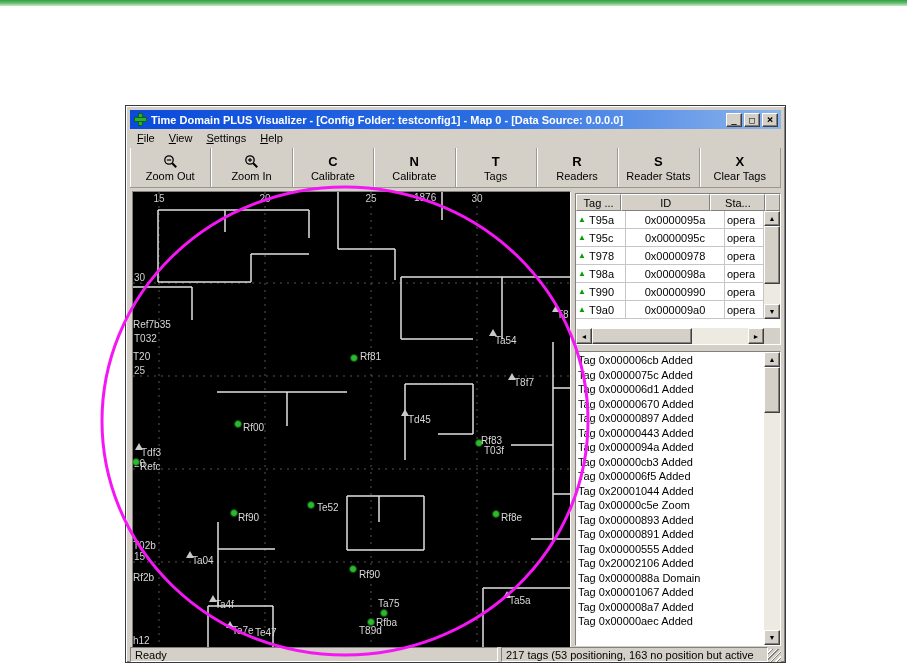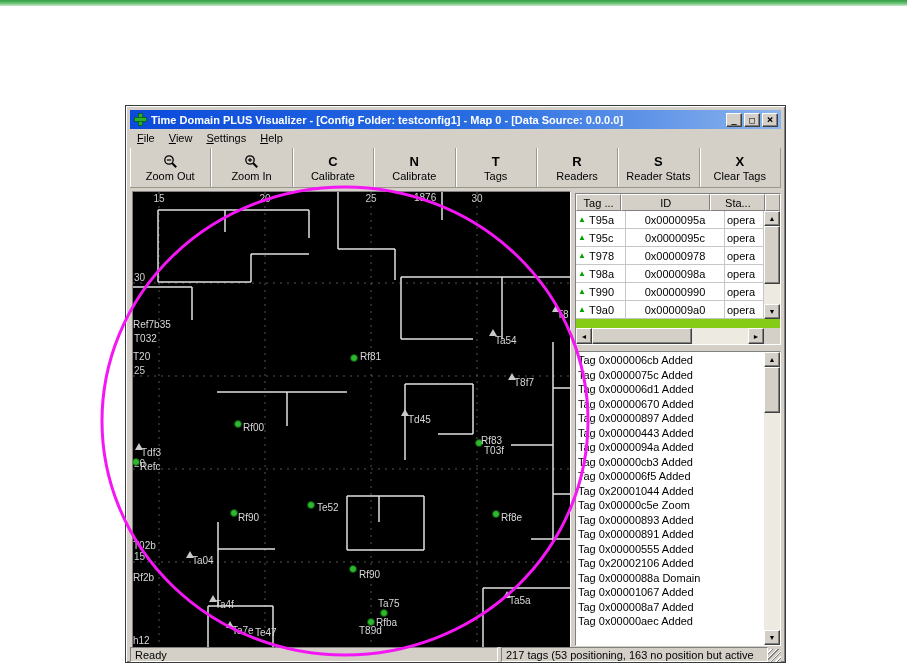--- a/index.html
+++ b/index.html
@@ -32,21 +32,21 @@
   .tool-btn{flex:1;display:flex;flex-direction:column;align-items:center;justify-content:center;
        gap:1px;border-right:1px solid #9a9a94;box-shadow:inset 1px 0 0 #ffffff;cursor:default;}
   .tool-icon{height:16px;display:flex;align-items:center;justify-content:center;
        font-weight:bold;font-size:13px;}
   .tool-label{font-size:11px;}
   
   .map-panel{position:absolute;left:6px;top:85px;width:439px;height:457px;background:#000;
        border:1px solid;border-color:#808080 #fff #fff #808080;box-sizing:border-box;overflow:hidden;}
   .map-panel svg{display:block;font-family:"Liberation Sans",sans-serif;}
   
-  .tag-table{position:absolute;left:449px;top:87px;width:206px;height:152px;background:#84cc16;
+  .tag-table{position:absolute;left:449px;top:87px;width:206px;height:152px;background:#ffffff;
        border:1px solid;border-color:#808080 #fff #fff #808080;box-sizing:border-box;overflow:hidden;}
   .thead{position:absolute;left:0;top:0;right:0;height:17px;display:flex;}
   .th{background:#d4d0c8;border:1px solid;border-color:#fff #808080 #808080 #fff;
        font-size:11px;display:flex;align-items:center;justify-content:center;
        overflow:hidden;white-space:nowrap;box-sizing:border-box;}
   .tbody{position:absolute;left:0;top:17px;width:188px;}
   .trow{display:flex;height:18px;}
   .td{border-right:1px solid #c6c6c6;border-bottom:1px solid #c6c6c6;background:#fff;
        font-size:11px;display:flex;align-items:center;padding-left:2px;
        overflow:hidden;white-space:nowrap;box-sizing:border-box;}

